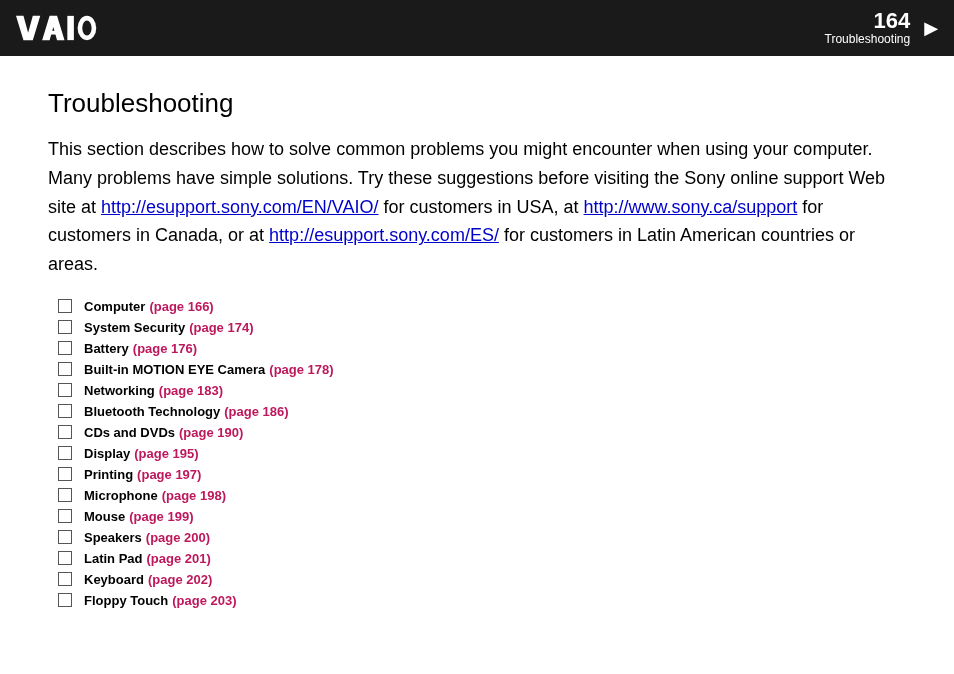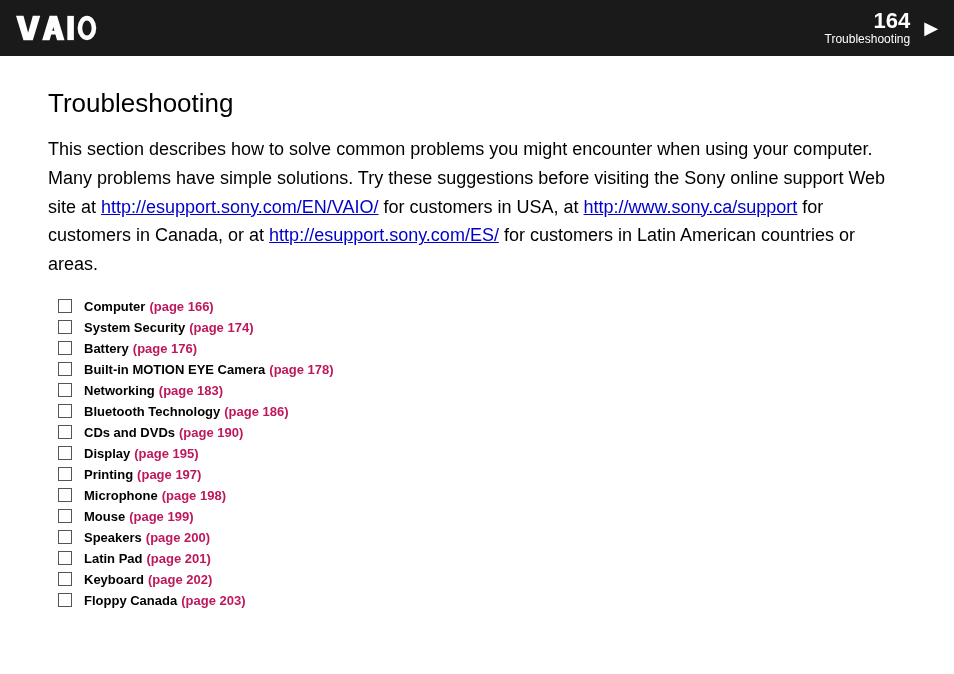--- a/index.html
+++ b/index.html
@@ -227,18 +227,18 @@
         <span class="toc-item-label">Latin Pad</span>
         <a class="toc-item-link" href="#201">(page 201)</a>
       </li>
       <li>
         <span class="checkbox-icon"></span>
         <span class="toc-item-label">Keyboard</span>
         <a class="toc-item-link" href="#202">(page 202)</a>
       </li>
       <li>
         <span class="checkbox-icon"></span>
-        <span class="toc-item-label">Floppy Canada</span>
+        <span class="toc-item-label">Floppy Touch</span>
         <a class="toc-item-link" href="#203">(page 203)</a>
       </li>
     </ul>
 
 </main>
 
 </body></html>

